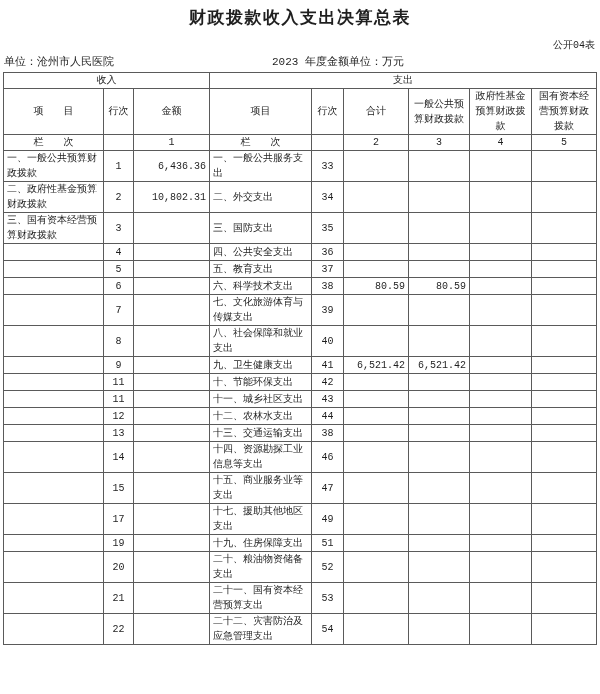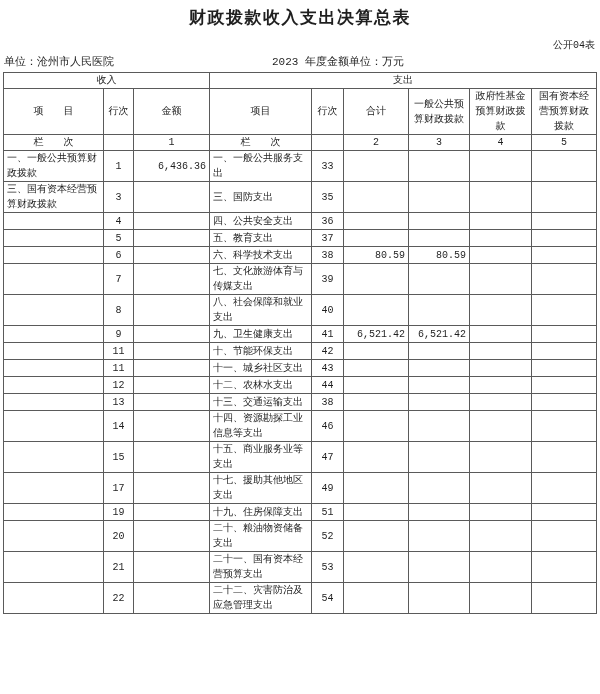--- a/index.html
+++ b/index.html
@@ -118,20 +118,31 @@
           <td class="td-center">1</td>
           <td class="td-num">6,436.36</td>
           <td class="td-item">一、一般公共服务支出</td>
           <td class="td-center">33</td>
           <td class="td-num"></td>
           <td class="td-num"></td>
           <td class="td-num"></td>
           <td class="td-num"></td>
         </tr>
         <tr>
+          <td class="td-item">二、政府性基金预算财政拨款</td>
+          <td class="td-center">2</td>
+          <td class="td-num">10,802.31</td>
+          <td class="td-item">二、外交支出</td>
+          <td class="td-center">34</td>
+          <td class="td-num"></td>
+          <td class="td-num"></td>
+          <td class="td-num"></td>
+          <td class="td-num"></td>
+        </tr>
+        <tr>
           <td class="td-item">三、国有资本经营预算财政拨款</td>
           <td class="td-center">3</td>
           <td class="td-num"></td>
           <td class="td-item">三、国防支出</td>
           <td class="td-center">35</td>
           <td class="td-num"></td>
           <td class="td-num"></td>
           <td class="td-num"></td>
           <td class="td-num"></td>
         </tr>

